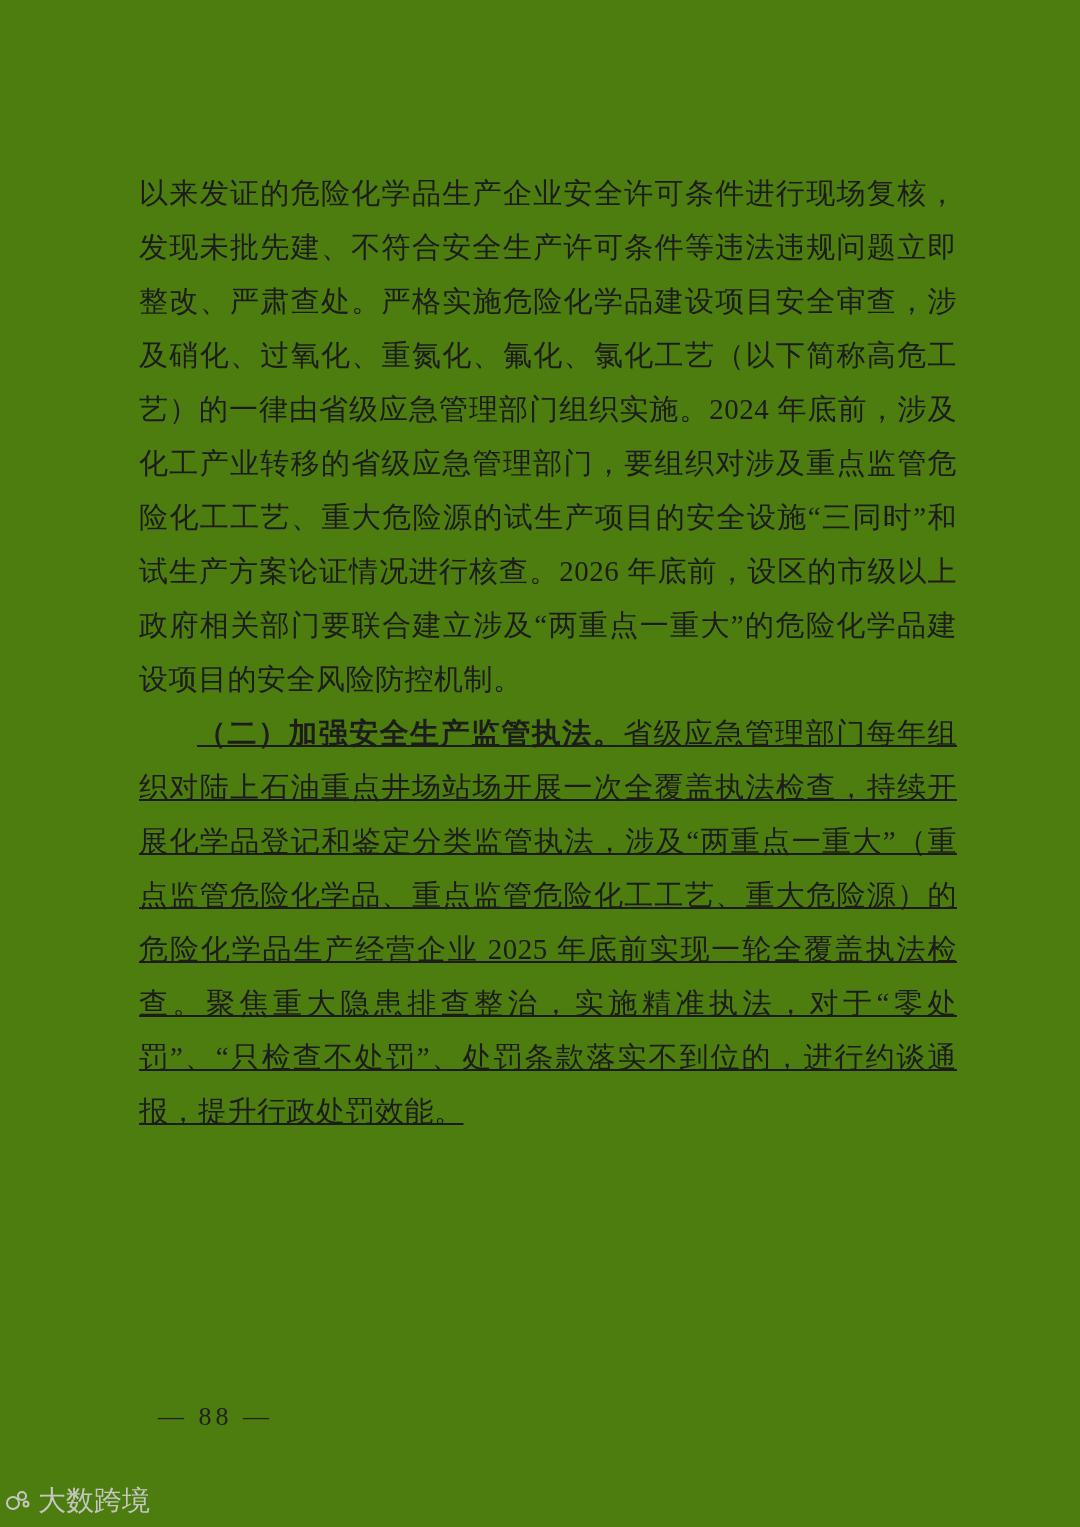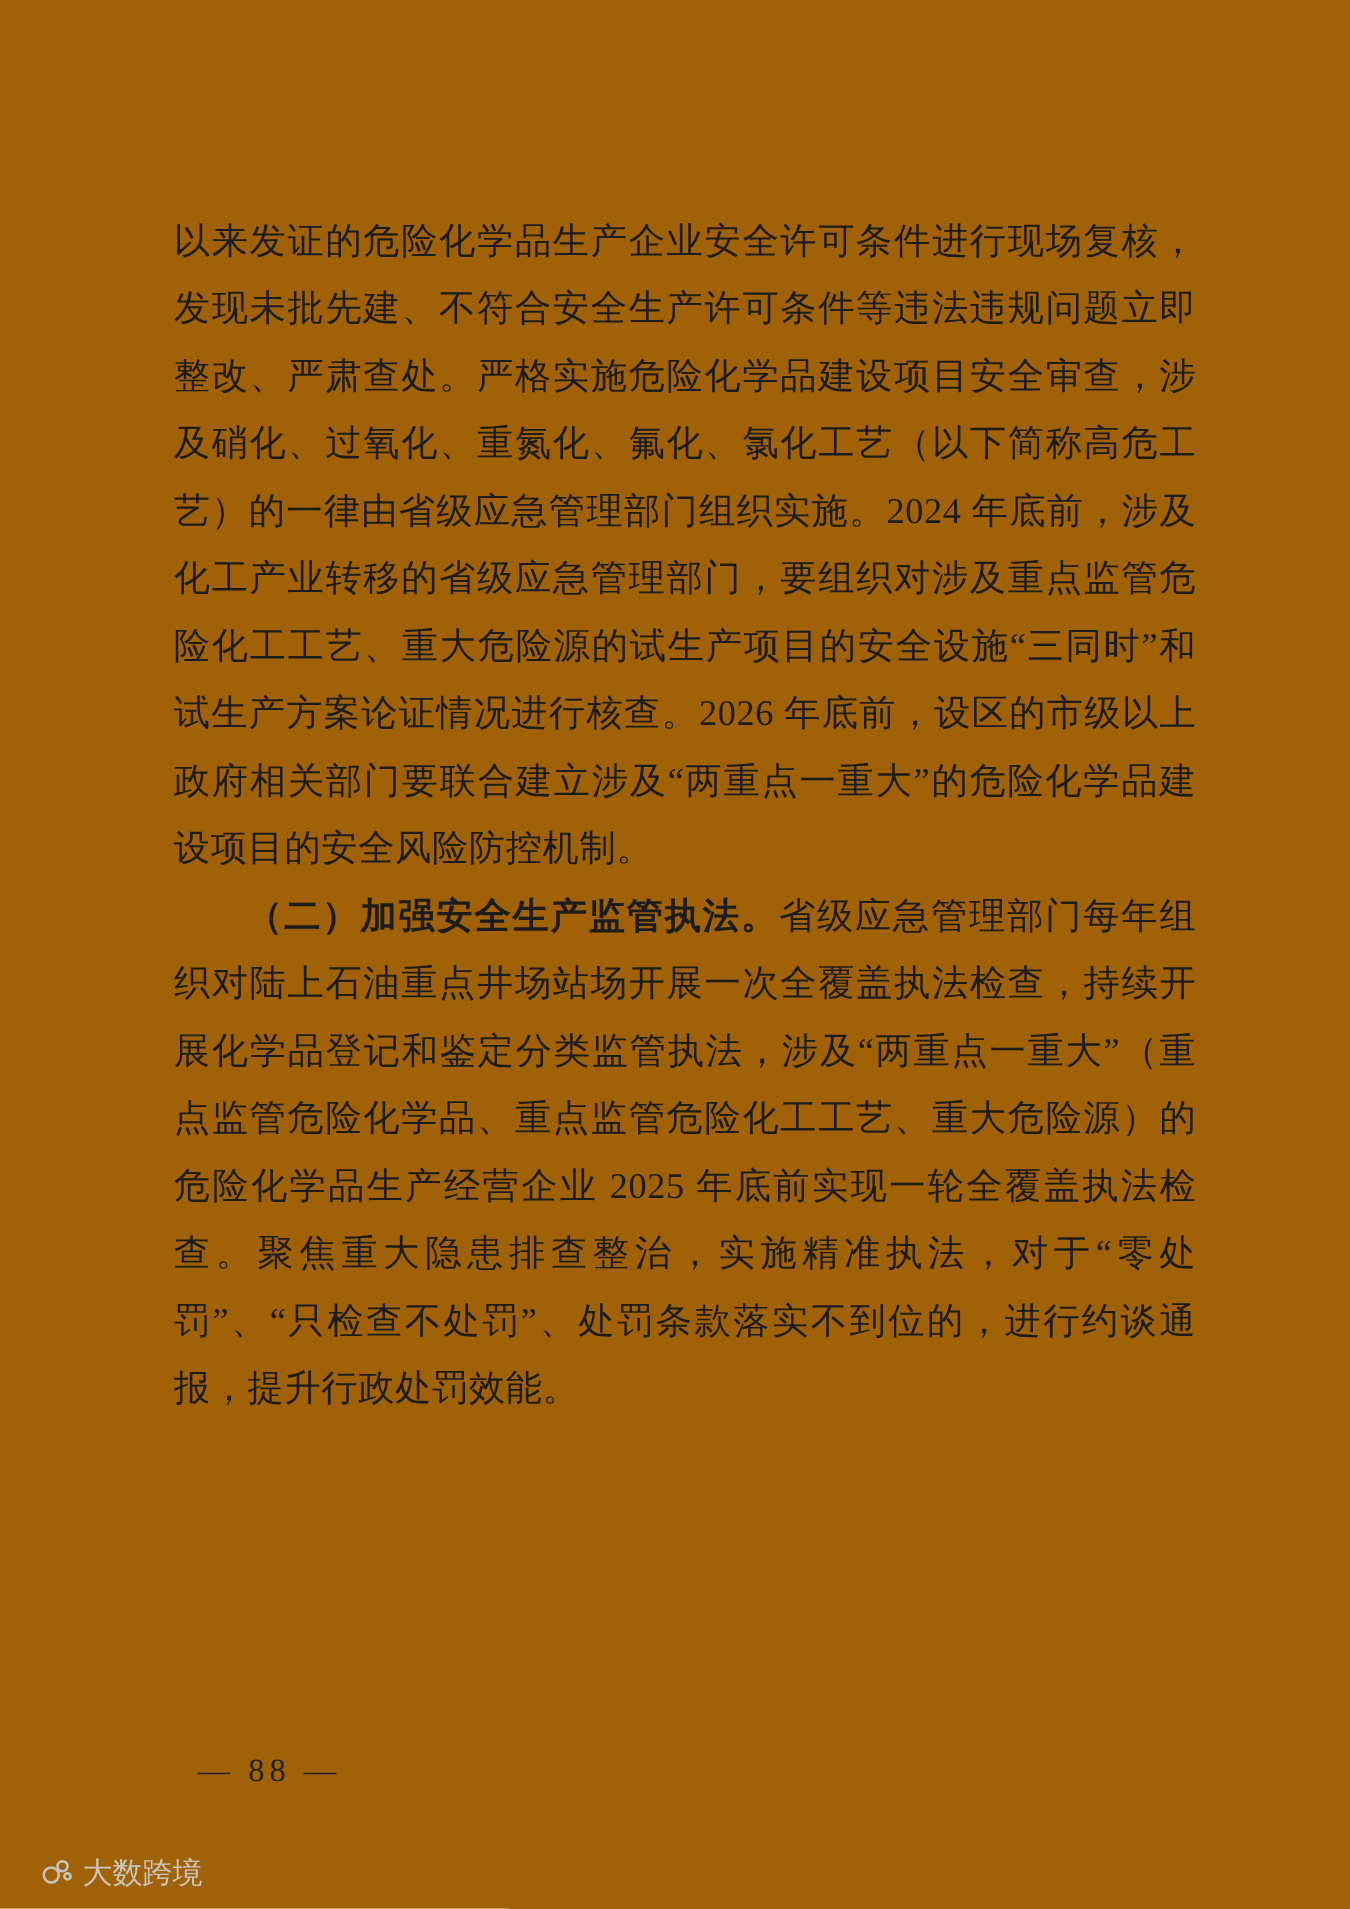--- a/index.html
+++ b/index.html
@@ -5,65 +5,66 @@
   * { margin: 0; padding: 0; box-sizing: border-box; }
   html, body {
     width: 1080px;
     height: 1527px;
     background: #ffffff;
   }
   .page {
     position: relative;
     width: 1080px;
     height: 1527px;
-    background: #a16207;
+    background: #4d7c0f;
     font-family: "Liberation Serif", "DejaVu Serif", serif;
     color: #1c1c1c;
     overflow: hidden;
   }
   .content {
     position: absolute;
     left: 139px;
     top: 166px;
     width: 818px;
   }
   .para {
     font-size: 29px;
     line-height: 54px;
     text-align: justify;
     text-align-last: left;
     letter-spacing: 0.5px;
     word-break: break-all;
   }
   .para.indent {
     text-indent: 58px;
+    text-decoration: underline;
   }
   .heading-bold {
     font-weight: 700;
   }
   .page-number {
     position: absolute;
     left: 158px;
     top: 1374px;
     font-size: 26px;
     letter-spacing: 4px;
     color: #222222;
     font-family: "Liberation Serif", "DejaVu Serif", serif;
     margin-top: 28px;
   }
   .watermark {
     position: absolute;
-    left: 32px;
+    left: 4px;
     top: 1482px;
     display: flex;
     align-items: center;
     gap: 6px;
     color: #cccccc;
     opacity: 0.95;
-    font-size: 24px;
+    font-size: 28px;
     font-family: "Liberation Sans", "DejaVu Sans", sans-serif;
   }
   .watermark svg {
     display: block;
   }
 </style>
 </head>
 <body>
 
 <div class="page">

